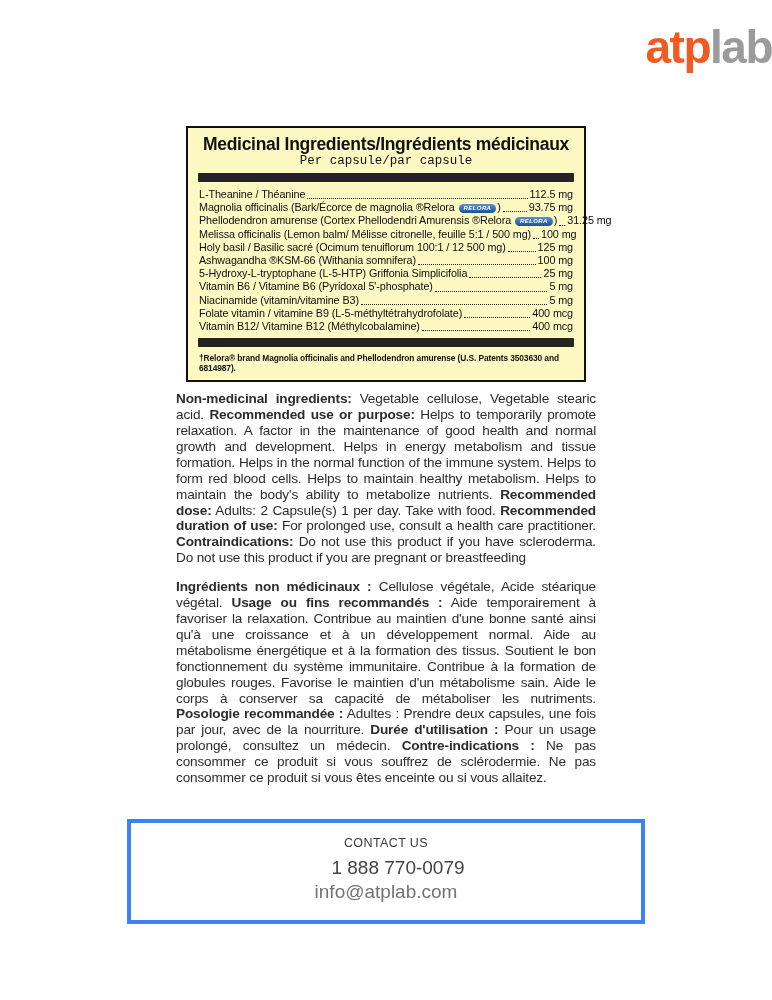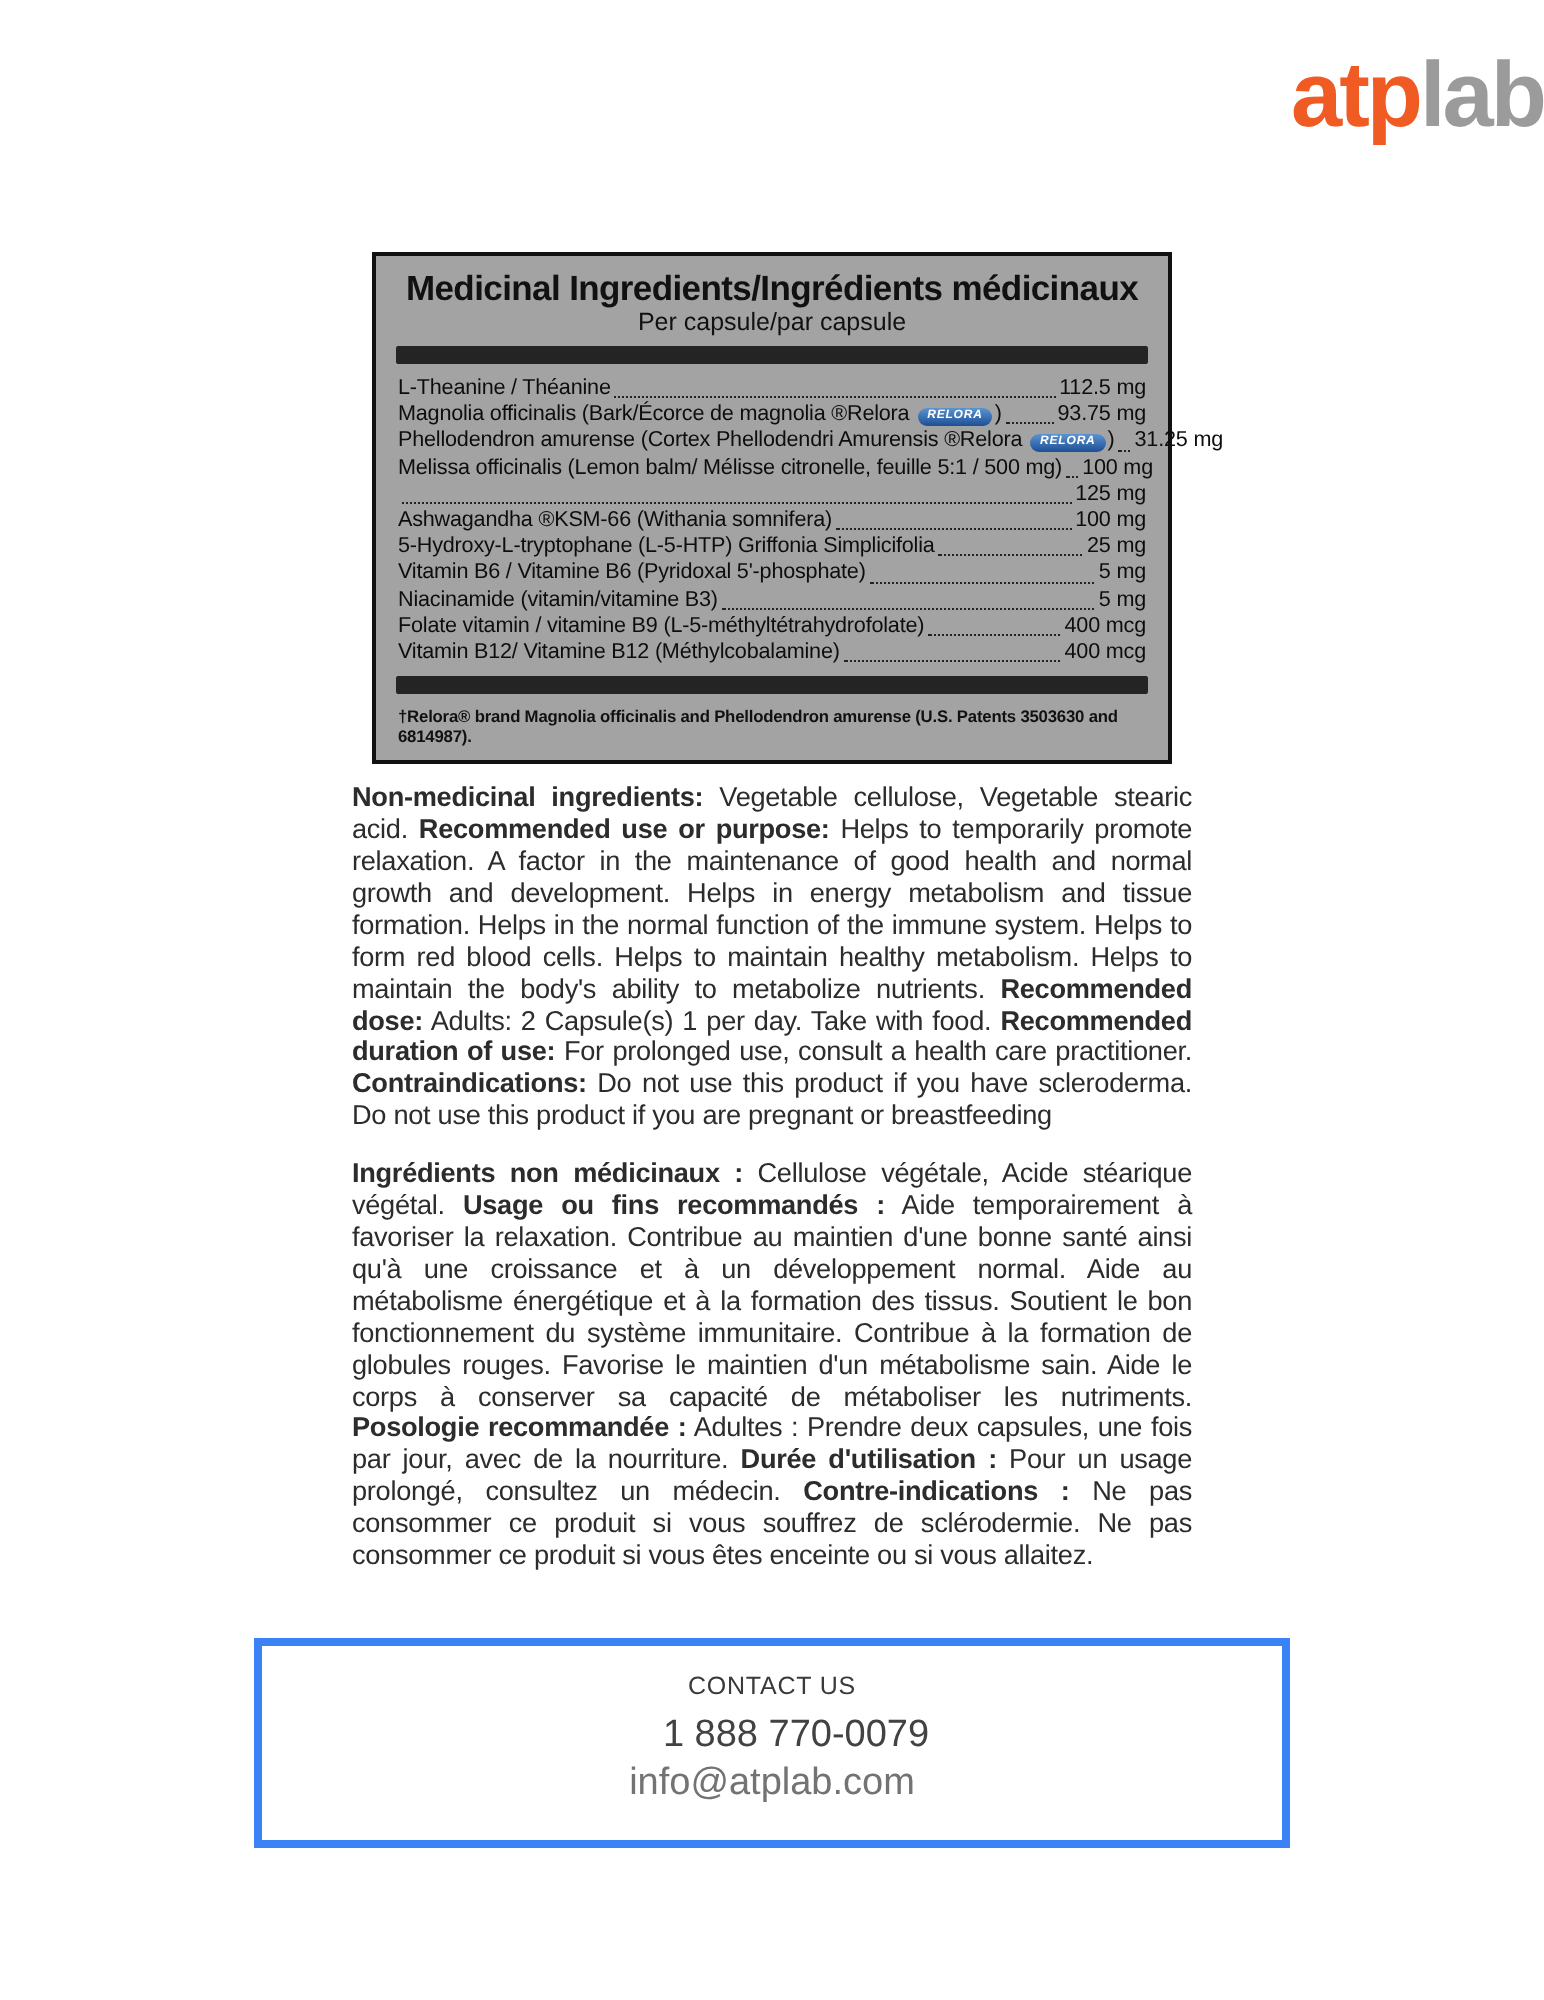--- a/index.html
+++ b/index.html
@@ -7,24 +7,24 @@
     width:772px;height:1000px;position:relative;overflow:hidden;
     font-family:"Liberation Sans", sans-serif;color:#2e2e2e;
   }
   
   .logo{ text-align:right; margin-top:20px; font-size:46px; font-weight:bold; letter-spacing:-1.5px; line-height:54px;}
   .logo-atp{color:#f05a23;}
   .logo-lab{color:#9b9b9b;}
   
   .panel{
     width:400px; box-sizing:border-box; margin:52px auto 0;
-    border:2px solid #111; background:#a3a3a3; padding:6px 9px 5px;
+    border:2px solid #111; background:#fef9c3; padding:6px 9px 5px;
   }
   .panel-title{font-size:17.5px;font-weight:bold;text-align:center;color:#111;letter-spacing:-0.3px;line-height:20px;}
-  .panel-subtitle{font-size:12.5px;text-align:center;color:#111;line-height:14px;}
+  .panel-subtitle{font-size:12.5px;text-align:center;color:#111;line-height:14px;font-family:Liberation Mono, monospace;}
   .bar{height:9px;background:#242424;border-radius:1px;margin:5px 1px 6px;}
   .rows{margin:0 2px;}
   .ing-row{display:flex;align-items:flex-end;font-size:10.8px;line-height:13.2px;color:#0d0d0d;letter-spacing:-0.1px;}
   .ing-name{white-space:nowrap;}
   .leader{flex:1;min-width:6px;border-bottom:1.6px dotted #222;margin:0 2px 2px 2px;}
   .amount{white-space:nowrap;}
   .badge{
     display:inline-block;background:linear-gradient(#5b93d2,#1d4f94);
     color:#fff;font-style:italic;font-weight:bold;font-size:6px;line-height:9px;
     padding:0 5px;border-radius:6px;vertical-align:1px;letter-spacing:0.4px;margin:0 1px;
@@ -69,20 +69,21 @@
           <span class="ing-name">Phellodendron amurense (Cortex Phellodendri Amurensis ®Relora <span class="badge">RELORA</span>)</span>
           <span class="leader"></span>
           <span class="amount">31.25 mg</span>
         </div>
         <div class="ing-row">
           <span class="ing-name">Melissa officinalis (Lemon balm/ Mélisse citronelle, feuille 5:1 / 500 mg)</span>
           <span class="leader"></span>
           <span class="amount">100 mg</span>
         </div>
         <div class="ing-row">
+          <span class="ing-name">Holy basil / Basilic sacré (Ocimum tenuiflorum 100:1 / 12 500 mg)</span>
           <span class="leader"></span>
           <span class="amount">125 mg</span>
         </div>
         <div class="ing-row">
           <span class="ing-name">Ashwagandha ®KSM-66 (Withania somnifera)</span>
           <span class="leader"></span>
           <span class="amount">100 mg</span>
         </div>
         <div class="ing-row">
           <span class="ing-name">5-Hydroxy-L-tryptophane (L-5-HTP) Griffonia Simplicifolia</span>

